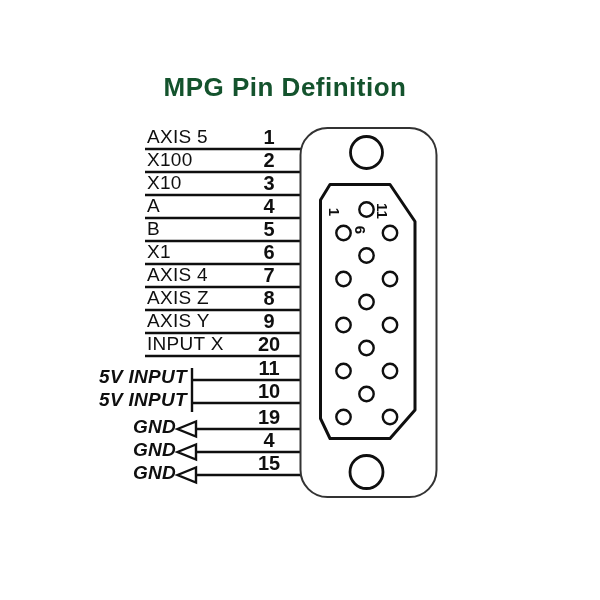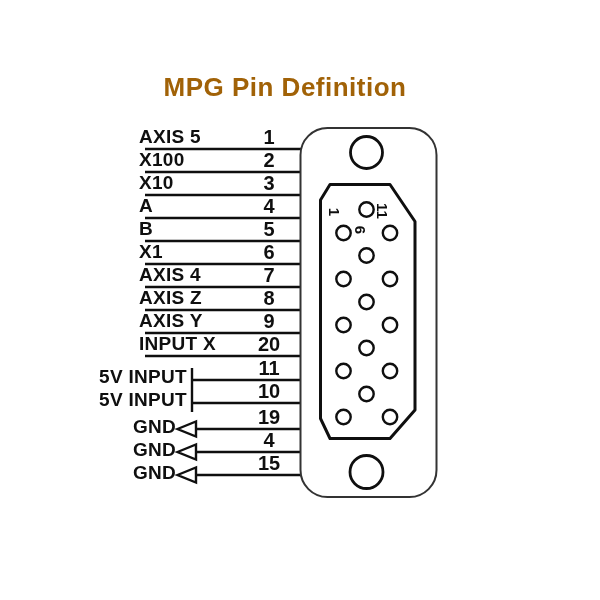--- a/index.html
+++ b/index.html
@@ -1,20 +1,20 @@
 <!DOCTYPE html>
 <html><head>
 <meta charset="utf-8">
 <style>
   html,body{margin:0;padding:0;background:#ffffff;}
   body{width:600px;height:600px;position:relative;font-family:"Liberation Sans",sans-serif;color:#0f0f0f;overflow:hidden;}
   .stage{position:absolute;inset:0;}
-  .title{position:absolute;left:0;top:72px;width:570px;text-align:center;font-size:26px;font-weight:700;letter-spacing:.5px;color:#a16207;}
-  .lbl{position:absolute;left:139px;height:20px;line-height:20px;font-size:19px;font-weight:700;letter-spacing:.3px;white-space:nowrap;}
-  .lblr{position:absolute;height:20px;line-height:20px;font-size:19px;font-weight:700;letter-spacing:.3px;text-align:right;white-space:nowrap;}
+  .title{position:absolute;left:0;top:72px;width:570px;text-align:center;font-size:26px;font-weight:700;letter-spacing:.5px;color:#14532d;}
+  .lbl{position:absolute;left:147px;height:20px;line-height:20px;font-size:19px;font-weight:400;letter-spacing:.3px;white-space:nowrap;}
+  .lblr{position:absolute;height:20px;line-height:20px;font-size:19px;font-weight:700;letter-spacing:.3px;text-align:right;white-space:nowrap;font-style:italic;}
   .lbl5v{left:60px;width:127px;}
   .lblgnd{left:60px;width:116px;}
   .num{position:absolute;left:247px;width:44px;height:20px;line-height:20px;text-align:center;font-size:20px;font-weight:700;}
   svg{position:absolute;left:0;top:0;}
   svg text{font-family:"Liberation Sans",sans-serif;font-size:15px;font-weight:700;fill:#0f0f0f;}
 </style>
 </head>
 <body>
 
 <div class="stage">

